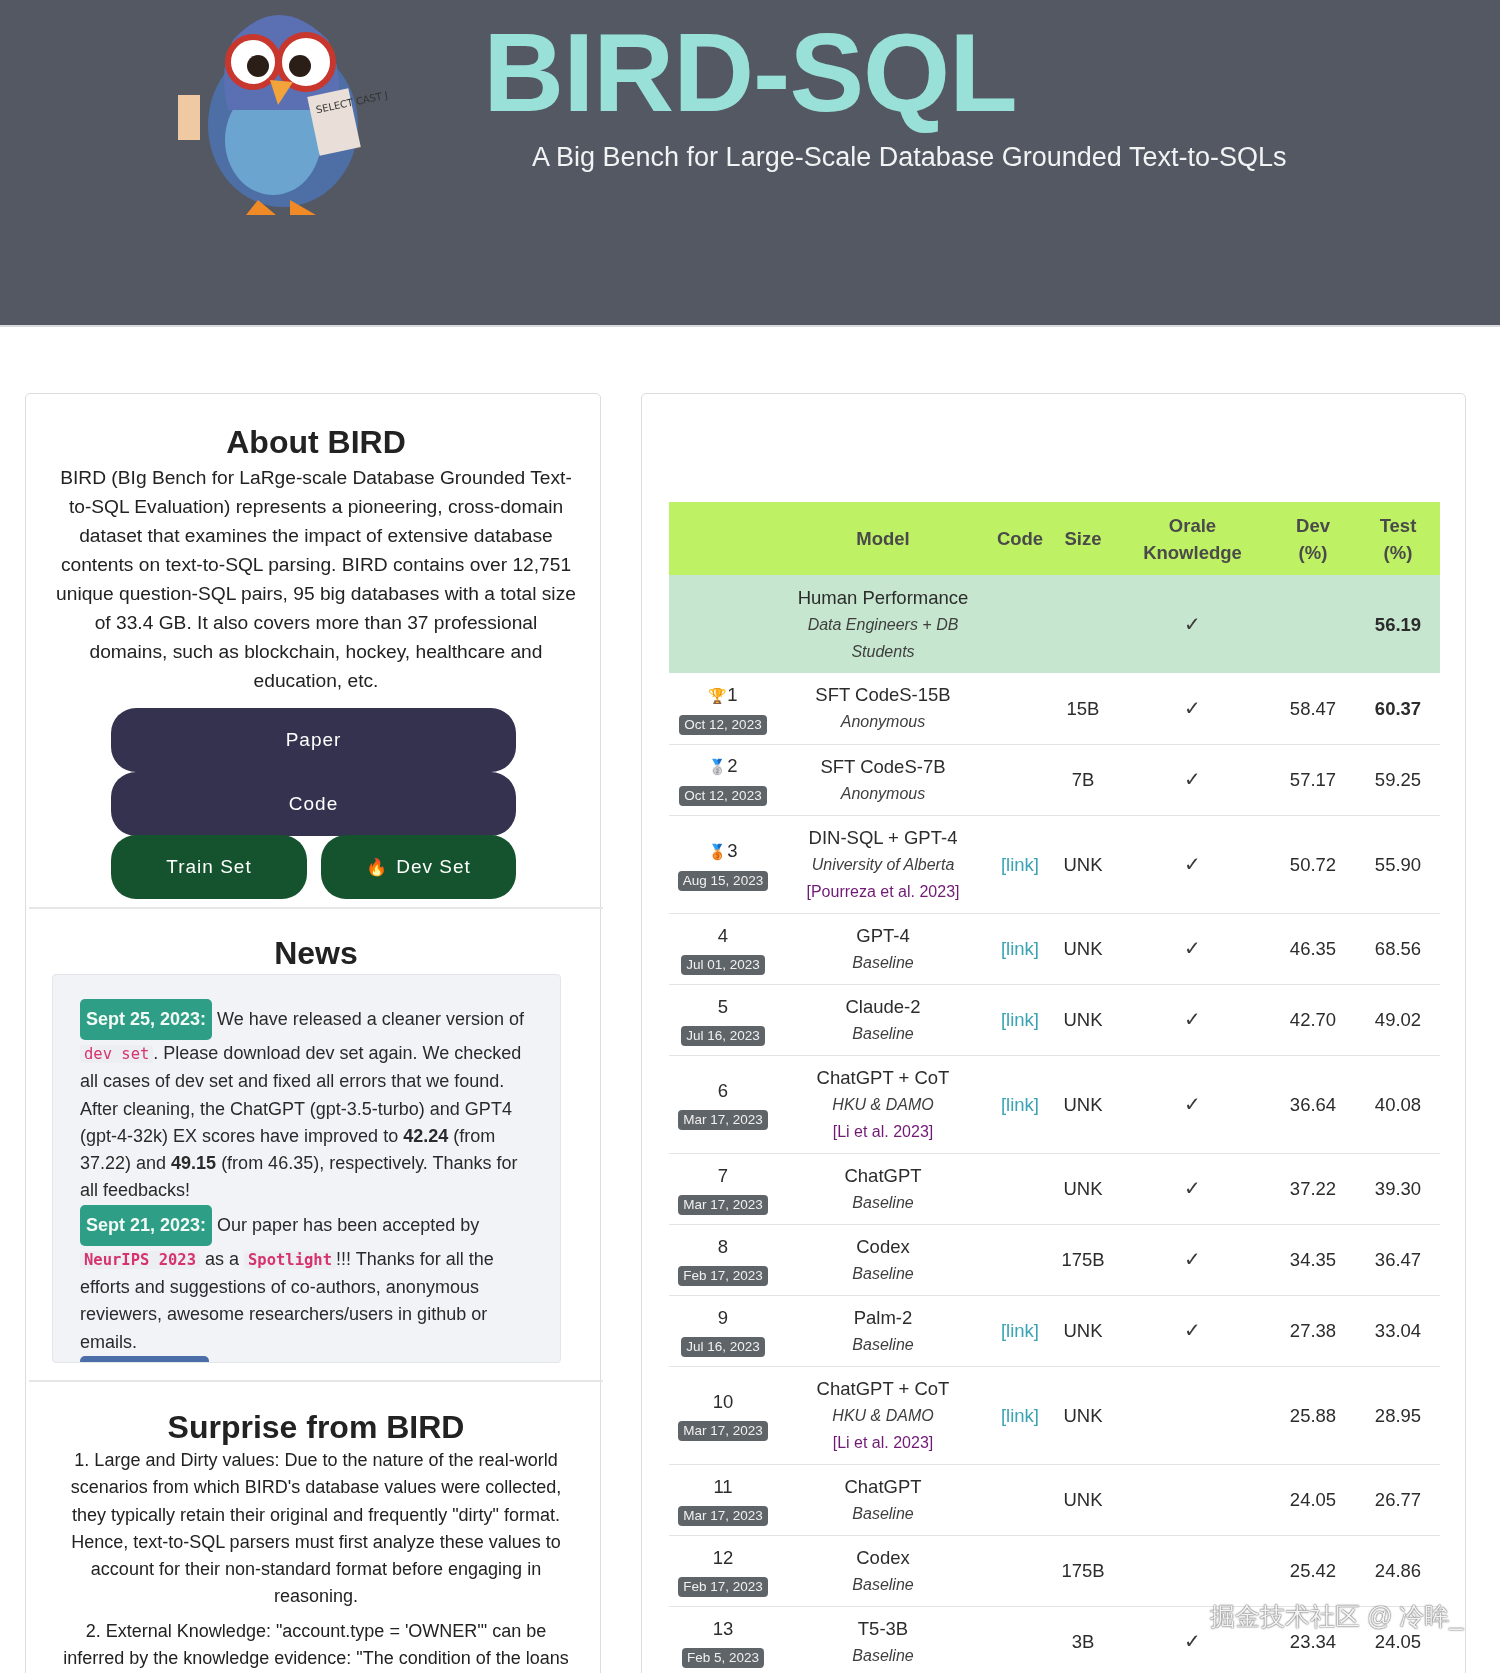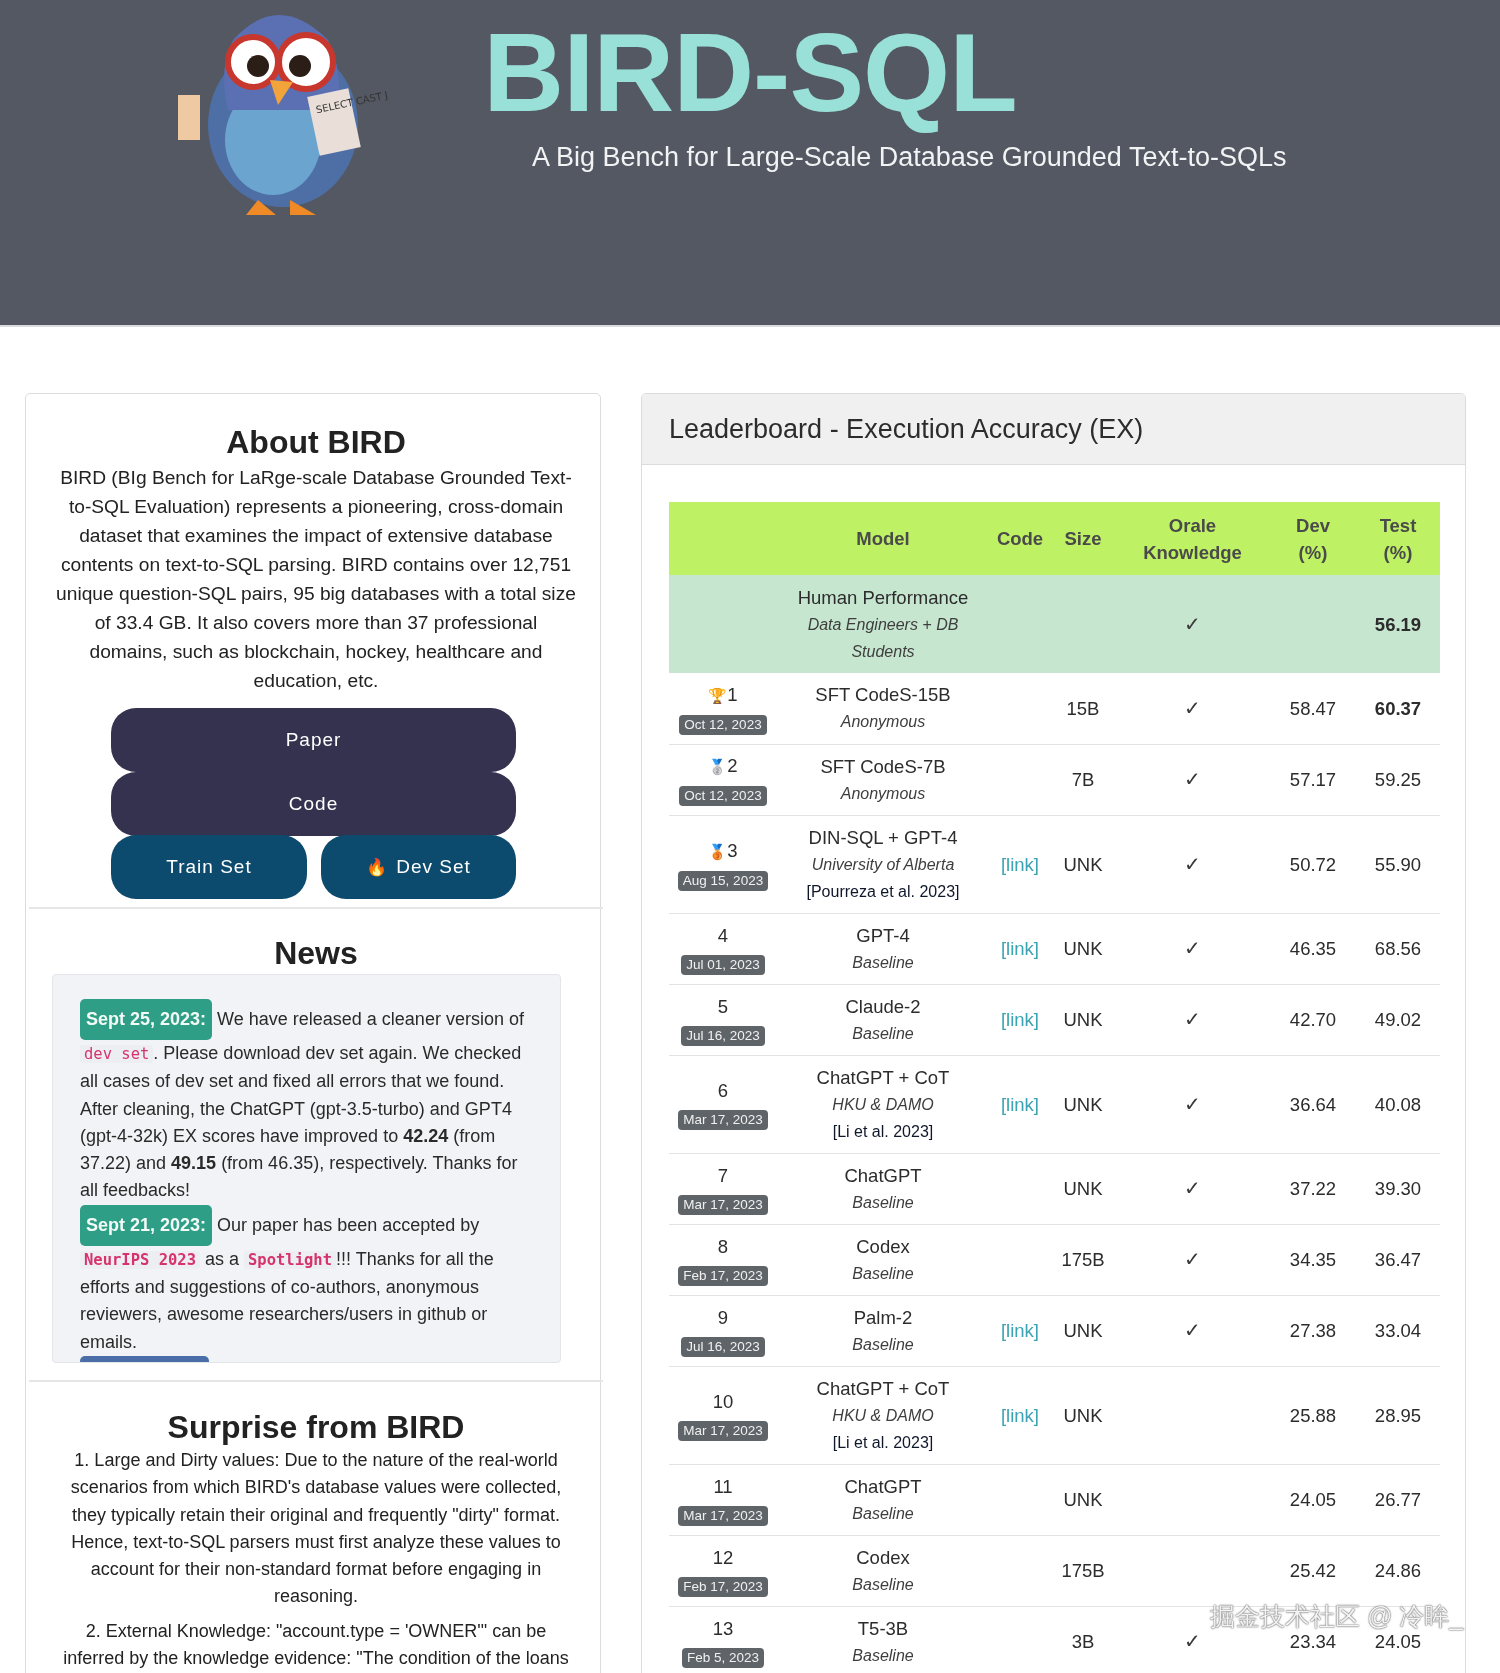--- a/index.html
+++ b/index.html
@@ -16,21 +16,21 @@
   .card-left { position: absolute; left: 25px; top: 393px; width: 576px; height: 1290px; border: 1px solid #dcdcdc; border-radius: 5px; background: #fff; }
   .section { position: absolute; left: 3px; width: 100%; padding: 0 26px; text-align: center; }
   .section.sep { border-top: 2px solid #e6e6e6; }
   .h2 { font-size: 32px; font-weight: bold; color: #222; line-height: 40px; }
   .para { font-size: 19.2px; line-height: 29px; color: #222; }
   .para b { font-weight: normal; }
 
   .btn { position: absolute; height: 64px; border-radius: 25px; color: #fff; font-size: 19px; letter-spacing: 1px;
     display: flex; align-items: center; justify-content: center; cursor: pointer; }
   .btn.dark { background: #35324f; }
-  .btn.teal { background: #0c4a6e; }
+  .btn.teal { background: #14532d; }
   .flame { font-size: 17px; margin-right: 8px; color: #f57c1f; }
 
   .news-box { position: absolute; left: 26px; top: 580px; width: 509px; height: 389px; background: #f1f3f6; border: 1px solid #e3e5e8; border-radius: 4px; overflow: hidden; padding: 24px 26px 0 27px; }
   .news-text { font-size: 18px; line-height: 27.3px; color: #2a2a2a; }
   .tag { display: inline-block; color: #f4fbf7; font-weight: bold; padding: 8px 6px; border-radius: 5px; line-height: 25px; }
   .tag.green { background: #2e9f86; }
   .tag.blue { background: #4b6ea8; }
   .code { font-family: "DejaVu Sans Mono", "Liberation Mono", monospace; color: #d6336c; font-size: 15.5px; background: #eceef1; padding: 0 4px; border-radius: 3px; }
   .code.bold { font-weight: bold; }
 
@@ -41,21 +41,21 @@
   thead tr { background: #bef264; height: 73px; }
   th { font-size: 18.5px; font-weight: bold; color: #4a4a4a; text-align: center; line-height: 27px; }
   td { text-align: center; font-size: 18.5px; color: #2c2c2c; border-bottom: 1.5px solid #e3e3e3; line-height: 27px; }
   tr.human { background: #c6e6cf; height: 98px; }
   tr.human td { border-bottom: none; }
   tr.r2 { height: 71px; }
   tr.r3 { height: 98px; }
   .rank { font-size: 18.5px; }
   .date { display: inline-block; background: #5f6469; color: #f0f0f0; font-size: 13.5px; line-height: 20px; padding: 0 5px; border-radius: 4px; margin-top: 2px; }
   .org { font-style: italic; font-size: 16px; color: #3e3e3e; }
-  .ref { color: #0f172a; font-size: 16px; cursor: pointer; }
+  .ref { color: #701a75; font-size: 16px; cursor: pointer; }
   .lnk { color: #3aa3b4; cursor: pointer; }
   .chk { font-size: 20px; color: #3a3a3a; }
   .bold { font-weight: bold; }
   .medal { font-size: 15px; }
 
   .watermark { position: absolute; left: 1210px; top: 1600px; font-size: 25px; color: rgba(255,255,255,0.92); text-shadow: 0 0 2px #666, 0 0 1px #444; white-space: nowrap; }
 </style>
 </head>
 <body>
 
@@ -111,21 +111,20 @@
   <div class="section sep" style="top:986px;">
     <div class="h2" style="margin-top:25px;">Surprise from BIRD</div>
     <div class="para" id="surprise-list" style="font-size:18px; line-height:27.3px;">
         <div><b>1. Large and Dirty values:</b><span> Due to the nature of the real-world scenarios from which BIRD's database values were collected, they typically retain their original and frequently "dirty" format. Hence, text-to-SQL parsers must first analyze these values to account for their non-standard format before engaging in reasoning.</span></div>
         <div style="margin-top: 7px;"><b>2. External Knowledge:</b><span> "account.type = 'OWNER'" can be inferred by the knowledge evidence: "The condition of the loans</span></div>
       </div>
   </div>
 </div>
 
 <div class="card-right">
-  <div class="lb-head">Leaderboard - Execution Accuracy (EX)</div>
   <table>
     <colgroup>
       <col style="width:108px">
         <col style="width:212px">
         <col style="width:62px">
         <col style="width:64px">
         <col style="width:155px">
         <col style="width:86px">
         <col style="width:84px">
     </colgroup>

